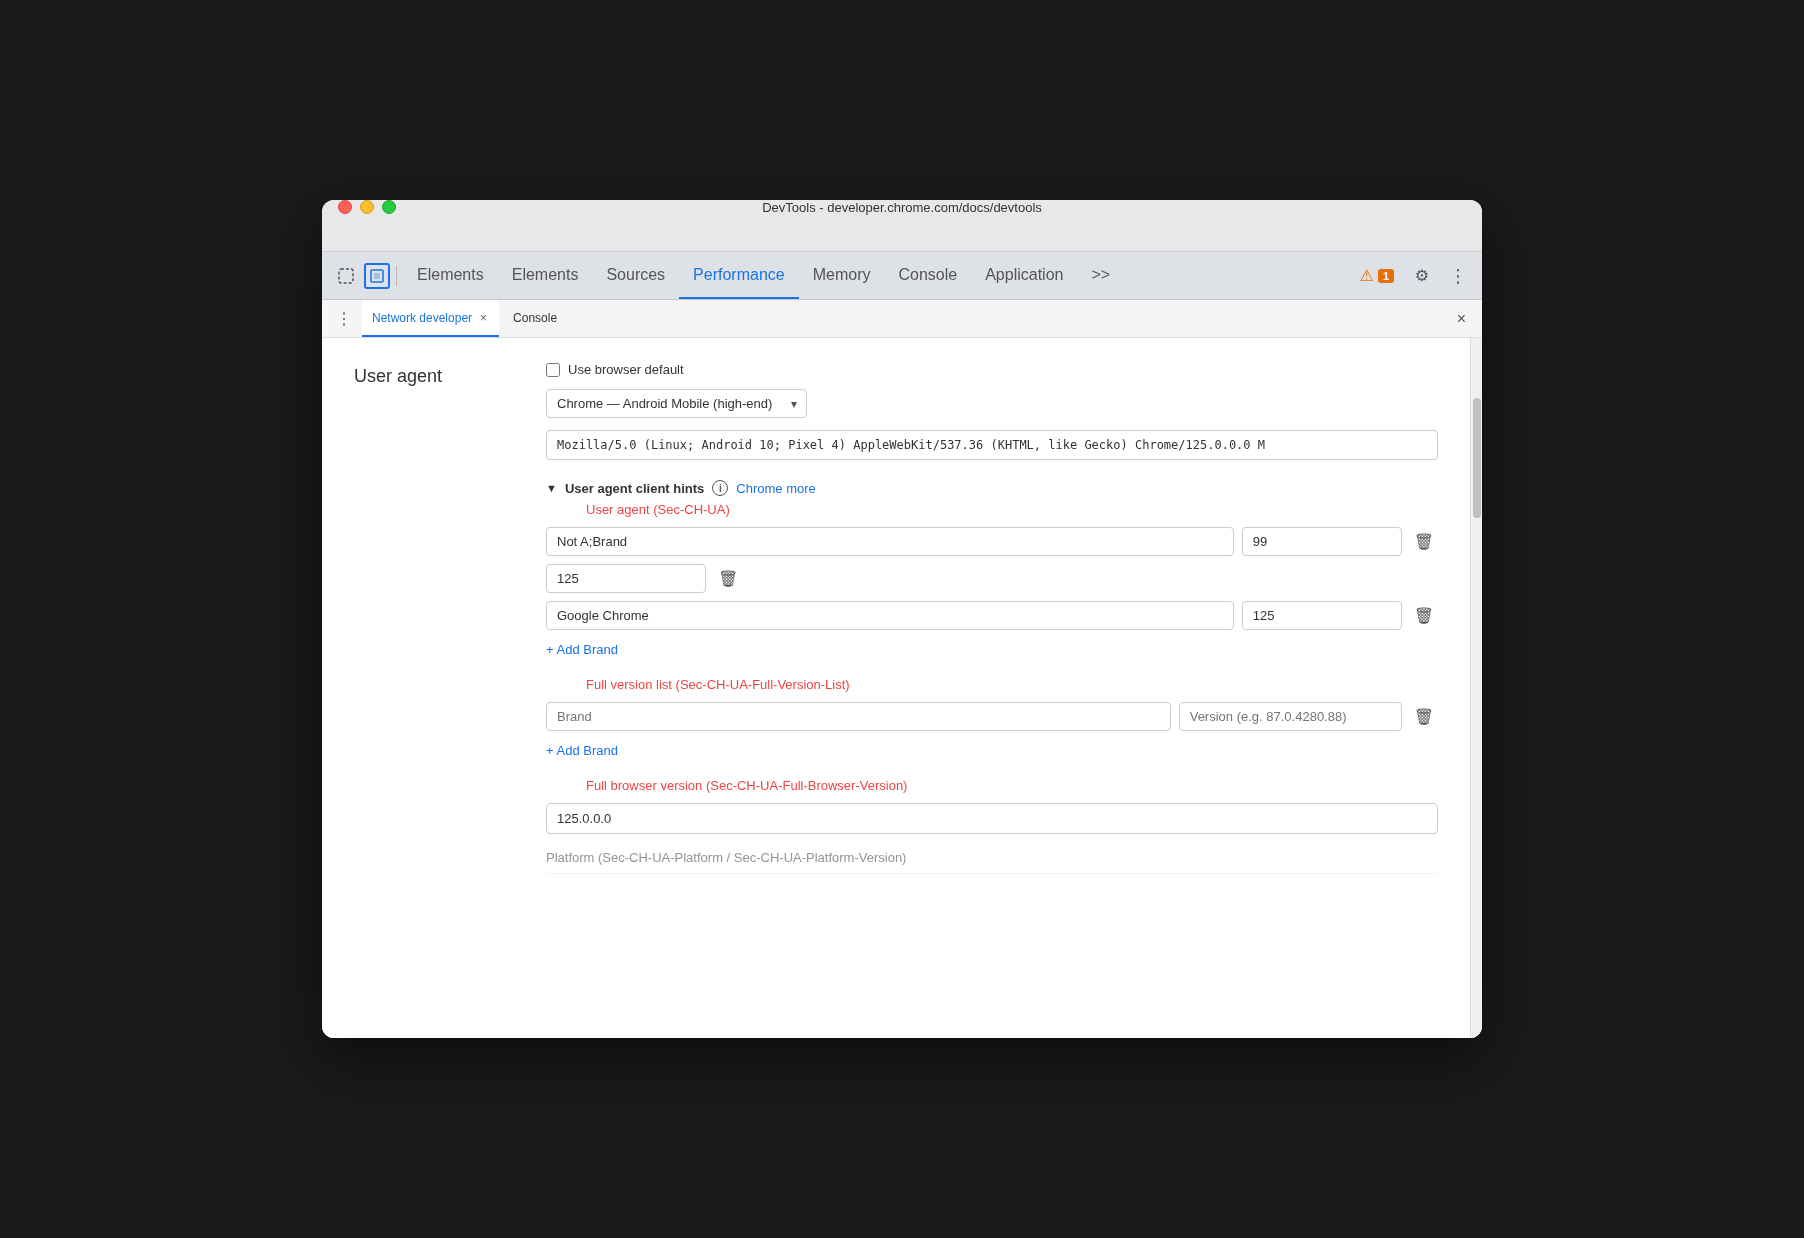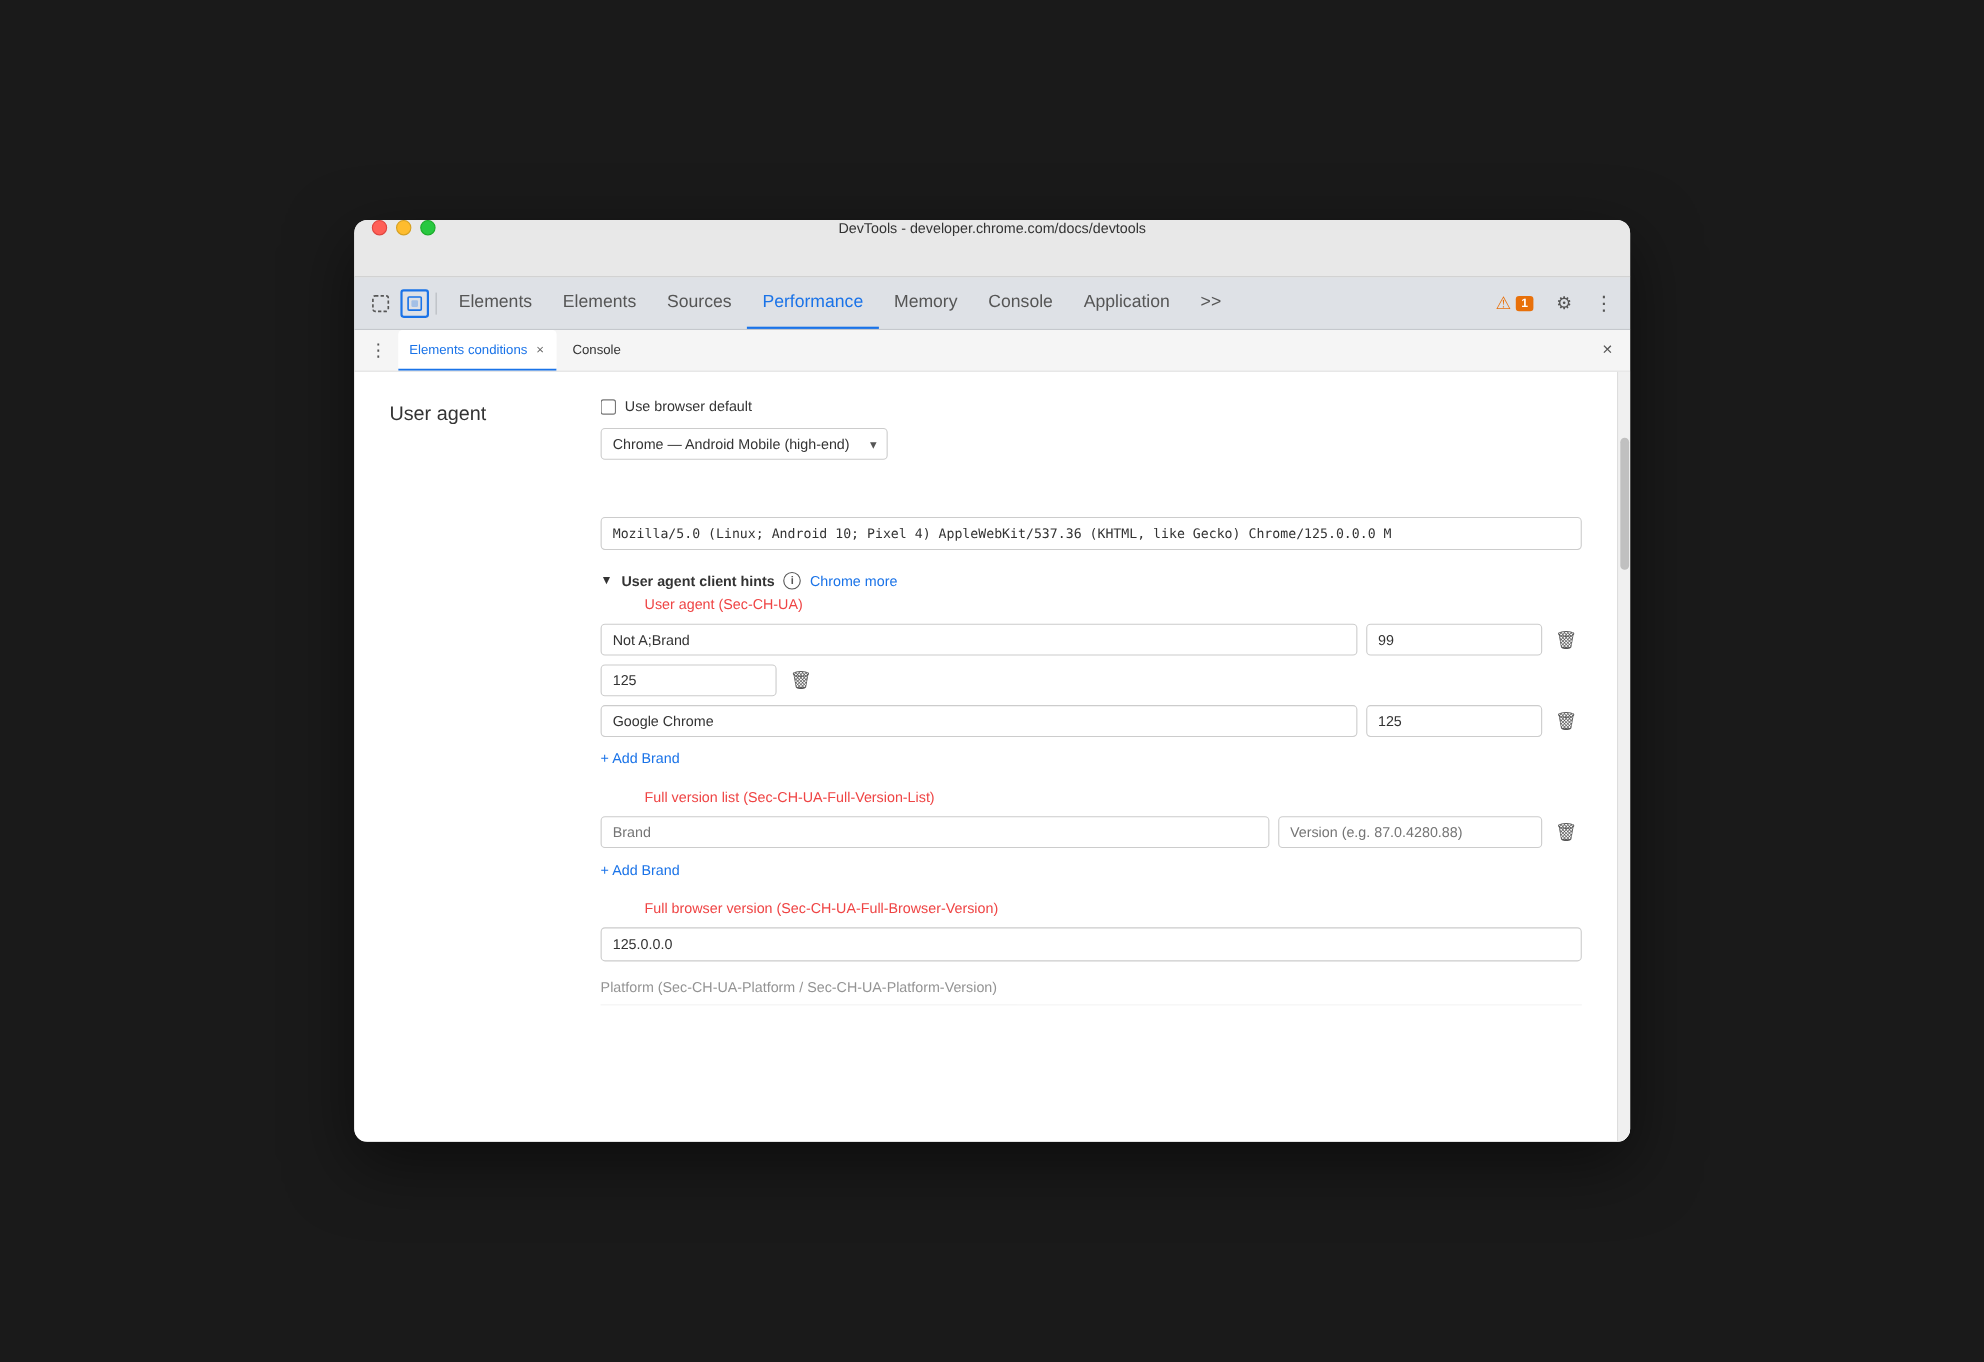--- a/index.html
+++ b/index.html
@@ -255,21 +255,20 @@
     .useragent-input {
       width: 100%;
       border: 1px solid #ccc;
       border-radius: 4px;
       padding: 7px 10px;
       font-size: 12px;
       color: #333;
       font-family: monospace;
       margin-bottom: 20px;
       outline: none;
-      margin-top: 40px;
     }
     .section-title {
       font-size: 13px;
       font-weight: 600;
       color: #333;
       margin-bottom: 6px;
       display: flex;
       align-items: center;
       gap: 8px;
     }
@@ -412,21 +411,21 @@
       </div>
       <div class="toolbar-icon">
         <span style="font-size:18px; letter-spacing:0; line-height:1;">⋮</span>
       </div>
     </div>
   </div>
 
   <div class="subtab-bar">
     <div class="subtab-dots">⋮</div>
     <div class="subtab active">
-      <span>Elements conditions</span>
+      <span>Network developer</span>
       <span class="subtab-close">×</span>
     </div>
     <div class="subtab">
       <span>Console</span>
     </div>
     <div class="subtab-bar-close">×</div>
   </div>
 
   <div class="content-area">
     <div class="main-content">
@@ -491,21 +490,21 @@
           </div>
 
           
           <button class="add-brand-btn">+ Add Brand</button>
 
           
           <div class="subsection-label">Full version list (Sec-CH-UA-Full-Version-List)</div>
 
           <div class="brand-row">
             <input type="text" class="brand-input" placeholder="Brand" style="color: rgb(153, 153, 153);">
-            <input type="text" class="version-input" placeholder="Version (e.g. 87.0.4280.88)" style="color: #8b5cf6; width: 240px;">
+            <input type="text" class="version-input" placeholder="Version (e.g. 87.0.4280.88)" style="color: #8b5cf6; width: 223px;">
             <button class="delete-btn">
               <span>🗑</span>
             </button>
           </div>
 
           
           <button class="add-brand-btn">+ Add Brand</button>
 
           
           <div class="subsection-label">Full browser version (Sec-CH-UA-Full-Browser-Version)</div>

